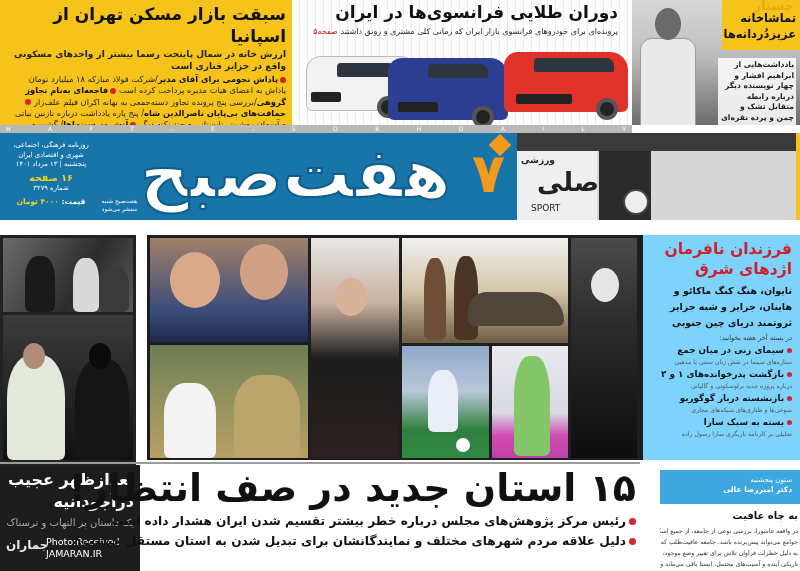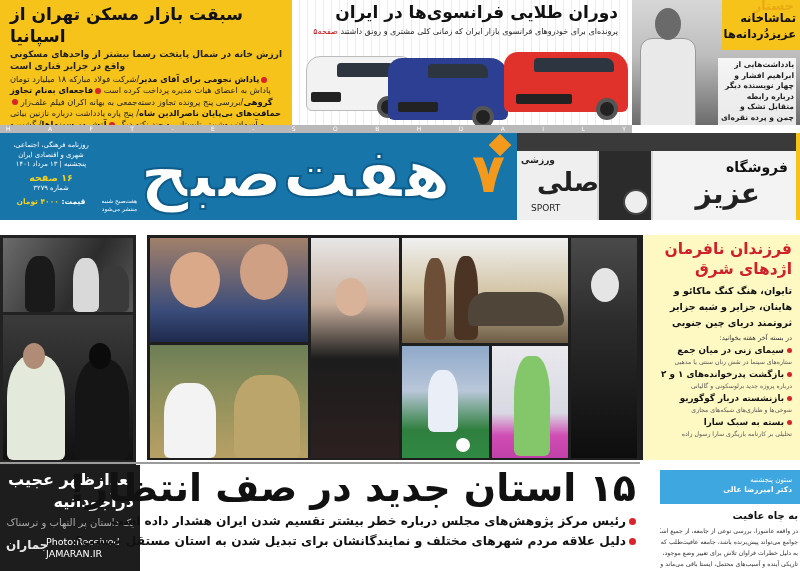--- a/index.html
+++ b/index.html
@@ -4,21 +4,21 @@
   <style>
     * { box-sizing: border-box; margin: 0; padding: 0; }
     html, body { width: 800px; height: 571px; overflow: hidden; background: #ffffff; }
     body { position: relative; font-family: "DejaVu Sans", sans-serif; direction: rtl; color: #111; }
 
     
     .top-band { position: absolute; left: 0; top: 0; width: 800px; height: 125px; background: #ffffff; }
 
     .yellow-box {
       position: absolute; left: 0; top: 0; width: 292px; height: 125px;
-      background: #f6c31b; padding: 3px 6px 0 10px; direction: rtl; text-align: left;
+      background: #f6c31b; padding: 3px 6px 0 10px; direction: rtl; text-align: right;
     }
     .yellow-box .yb-title { font-weight: bold; font-size: 17px; line-height: 22px; color: #111; letter-spacing: -0.3px; }
     .yellow-box .yb-lede { font-size: 9px; font-weight: bold; line-height: 12px; color: #222; margin-top: 1px; }
     .yellow-box .yb-body { font-size: 8.3px; line-height: 11.3px; color: #222; margin-top: 2px; }
     .yellow-box .bullet { display: inline-block; width: 6px; height: 6px; border-radius: 50%; background: #d8242a; margin-left: 2px; vertical-align: middle; }
     .yellow-box .hl { font-weight: bold; color: #111; }
     .yellow-box .red { color: #c3141b; font-weight: bold; }
 
     .cars-box {
       position: absolute; left: 292px; top: 0; width: 340px; height: 125px;
@@ -93,21 +93,21 @@
     .t2 { left: 3px; top: 110px; width: 158px; height: 113px; background: linear-gradient(180deg, #6c7d55 0%, #8c8f5c 40%, #b8a064 100%); }
     .t3 { left: 164px; top: 3px; width: 88px; height: 220px; background: linear-gradient(180deg, #e7e7e7 0%, #c9b09e 30%, #1c1c1c 55%, #2d2020 100%); }
     .t4 { left: 255px; top: 3px; width: 166px; height: 105px; background: linear-gradient(180deg, #f0f0f0 0%, #d4c6a8 50%, #6d5c45 100%); }
     .t5 { left: 255px; top: 111px; width: 87px; height: 112px; background: linear-gradient(180deg, #8fa9c9 0%, #b9c7d9 40%, #2f7f3e 75%, #2f8a43 100%); }
     .t6 { left: 345px; top: 111px; width: 76px; height: 112px; background: linear-gradient(180deg, #e9e9ee 0%, #d8d8e2 60%, #d04db4 80%, #c140a9 100%); }
     .t7 { left: 424px; top: 3px; width: 66px; height: 220px; background: linear-gradient(180deg, #4a4a4a 0%, #2b2b2b 40%, #0d0d0d 100%); }
     .face { position: absolute; border-radius: 50%; }
     .t7 .face { left: 20px; top: 30px; width: 28px; height: 34px; background: #e5e5e5; }
     .t3 .face { left: 24px; top: 40px; width: 32px; height: 38px; background: #d9b29a; }
 
-    .sidebar-box { position: absolute; left: 640px; top: 235px; width: 160px; height: 225px; background: #fef9c3; border-left: 3px solid #1e1e1e; padding: 4px 8px 0 4px; text-align: right; }
+    .sidebar-box { position: absolute; left: 640px; top: 235px; width: 160px; height: 225px; background: #7dd3fc; border-left: 3px solid #1e1e1e; padding: 4px 8px 0 4px; text-align: right; }
     .sb-title { color: #d0202a; font-weight: bold; font-size: 15.5px; line-height: 20px; }
     .sb-lede { font-weight: bold; font-size: 9.5px; line-height: 16px; color: #111; margin-top: 4px; }
     .sb-intro { font-size: 6.8px; color: #333; margin-top: 3px; }
     .sb-item { margin-top: 2px; }
     .sb-item .head { font-weight: bold; font-size: 8.8px; line-height: 13px; color: #111; }
     .sb-item .head .bullet { display: inline-block; width: 5px; height: 5px; border-radius: 50%; background: #d8242a; margin-left: 3px; vertical-align: middle; }
     .sb-item .sub { font-size: 6.2px; color: #555; line-height: 9px; }
 
     
     .divider-line { position: absolute; left: 0; top: 462px; width: 640px; height: 2px; background: #9c9c9c; }
@@ -232,24 +232,20 @@
 <div class="shop-photo">
   <div class="shop-top"></div>
   <div class="shop-sign-left">
     <div class="txt1">ورزشی</div>
     <div class="txt2">اصلی</div>
     <div class="sport">SPORT</div>
   </div>
   <div class="shop-ball-panel">
     <div class="shop-ball"></div>
   </div>
-  <div class="shop-sign-right">
-    <div class="store">فروشگاه</div>
-    <div class="name">عزیز</div>
-  </div>
 </div>
 
 <div class="left-photos">
   <div class="lp-top">
     <div class="figure" style="left:22px;top:18px;width:30px;height:56px;background:#1a1a1a;"></div>
     <div class="figure" style="left:70px;top:20px;width:26px;height:54px;background:#d9d9d9;"></div>
     <div class="figure" style="left:96px;top:28px;width:30px;height:46px;background:#3a3a3a;"></div>
   </div>
   <div class="lp-bottom">
     <div class="figure" style="left:4px;top:40px;width:58px;height:105px;background:#e4eadb;"></div>

